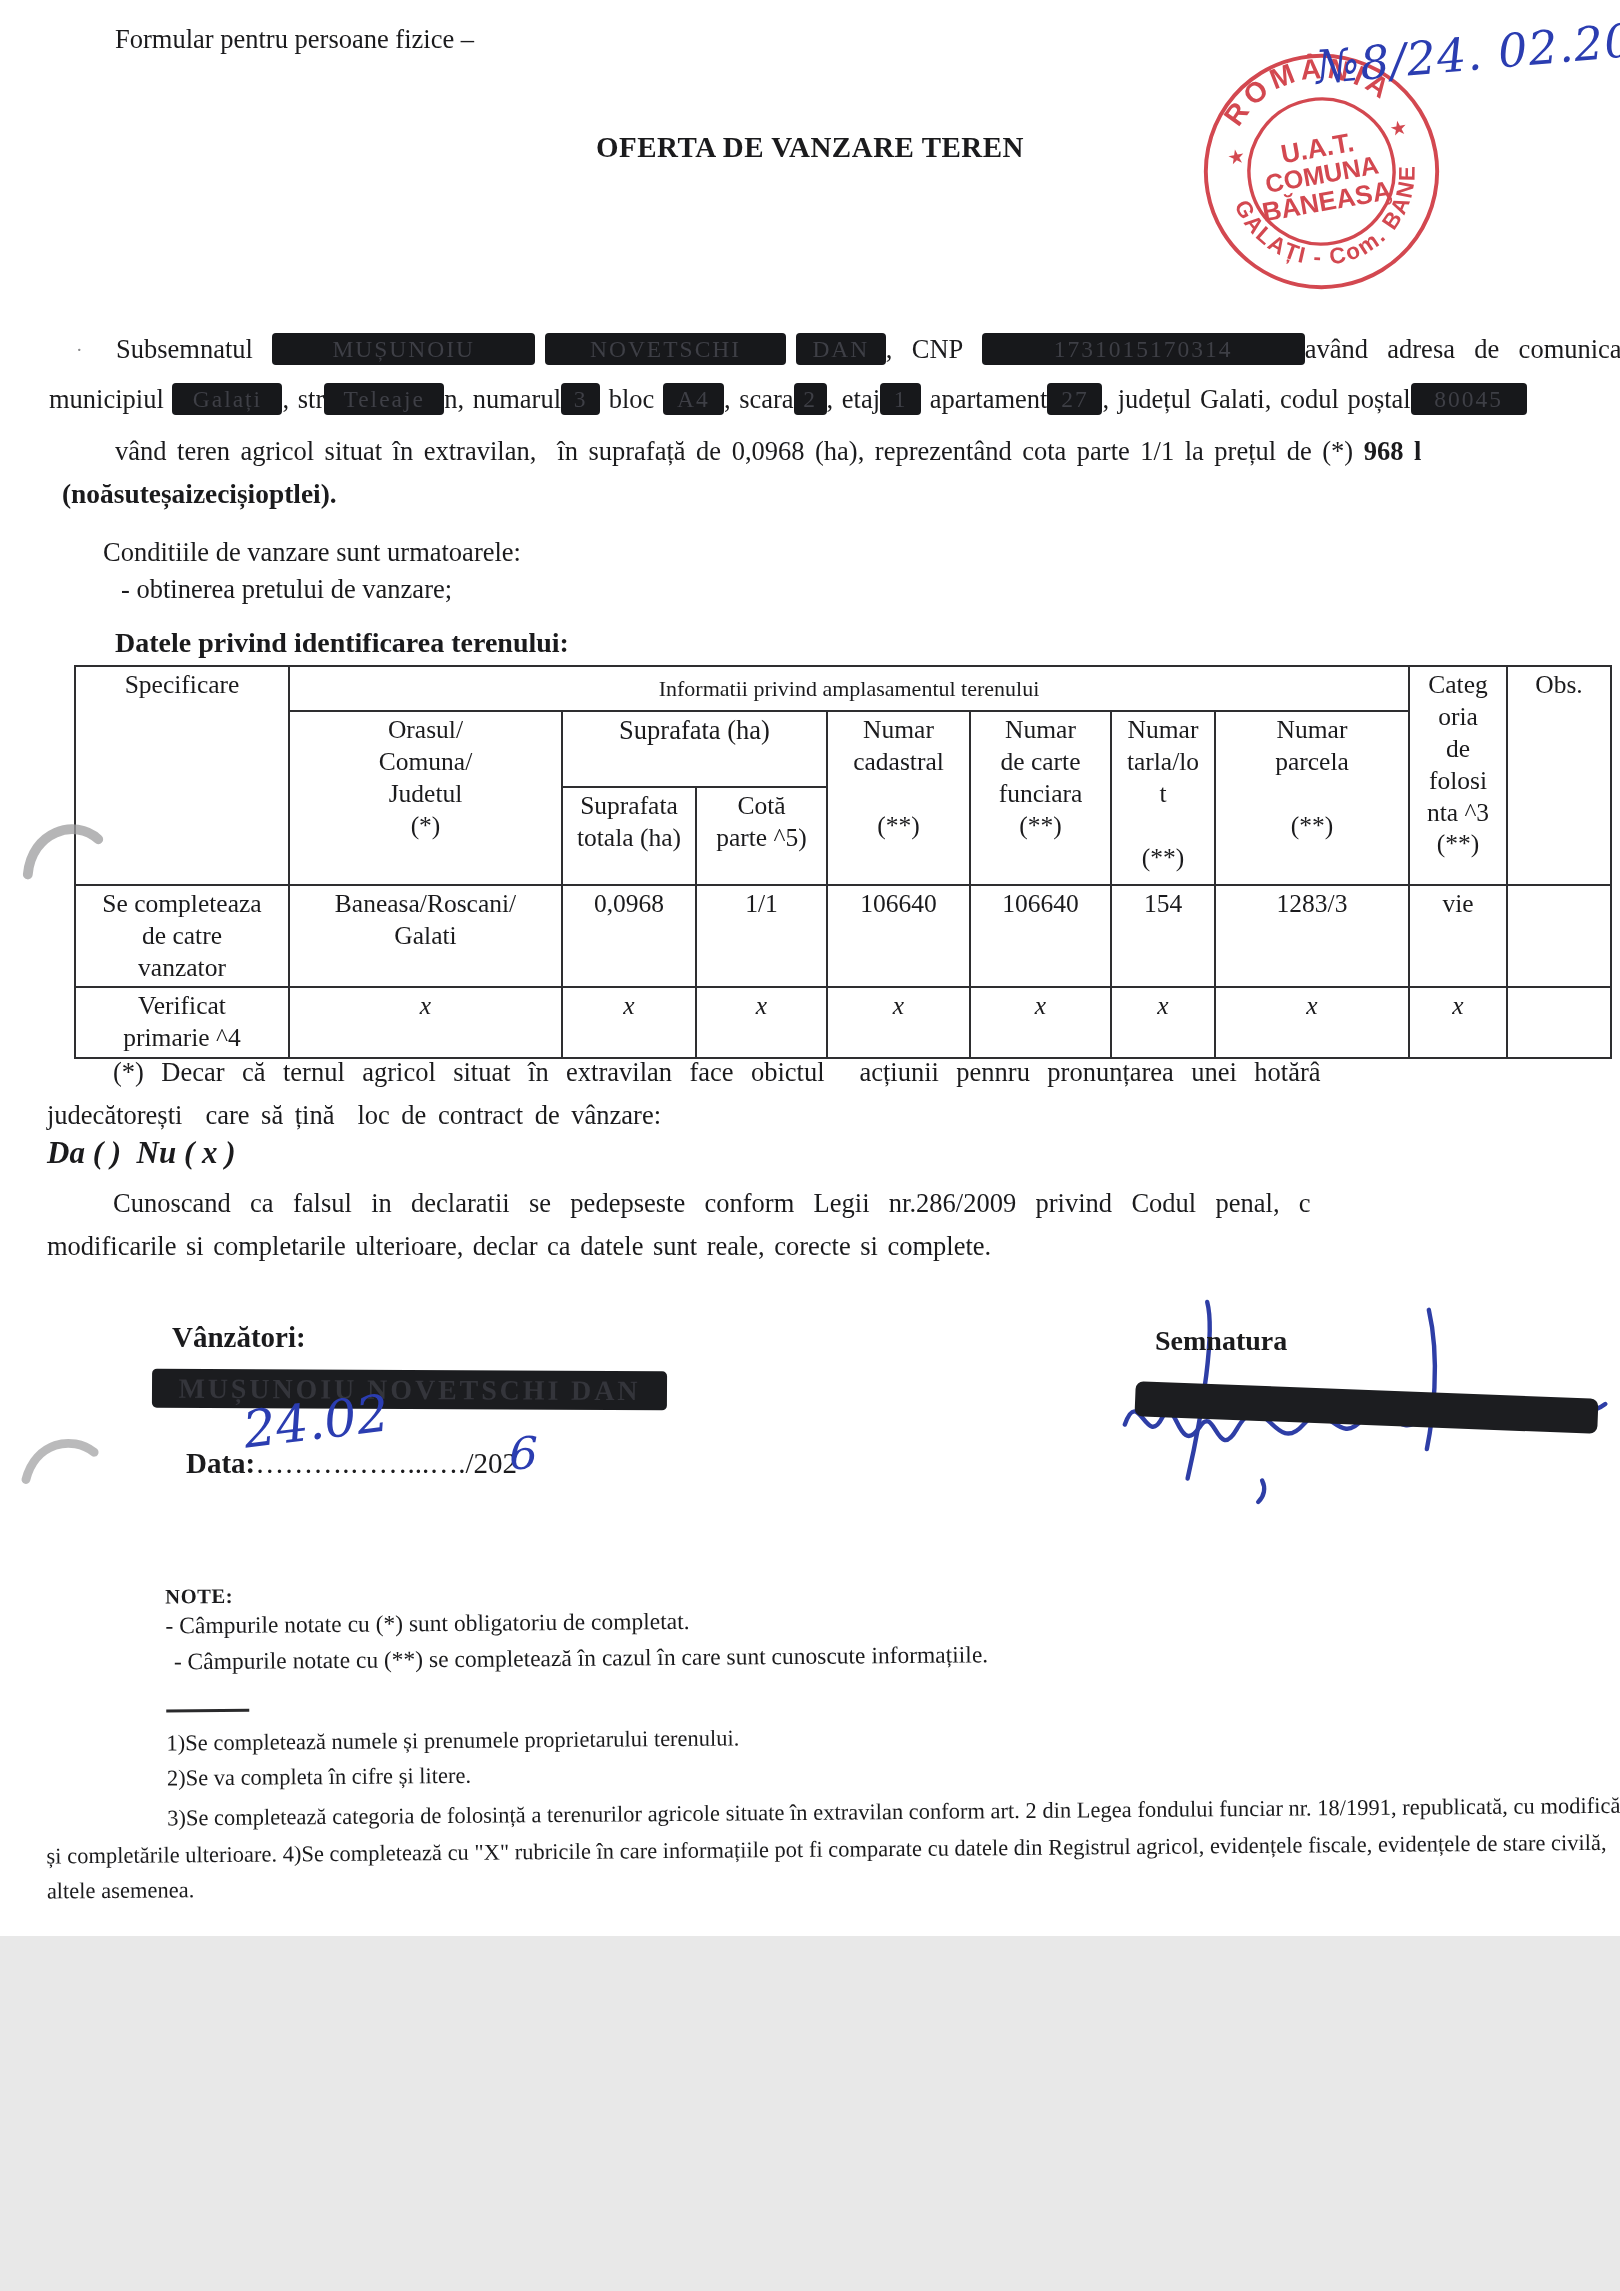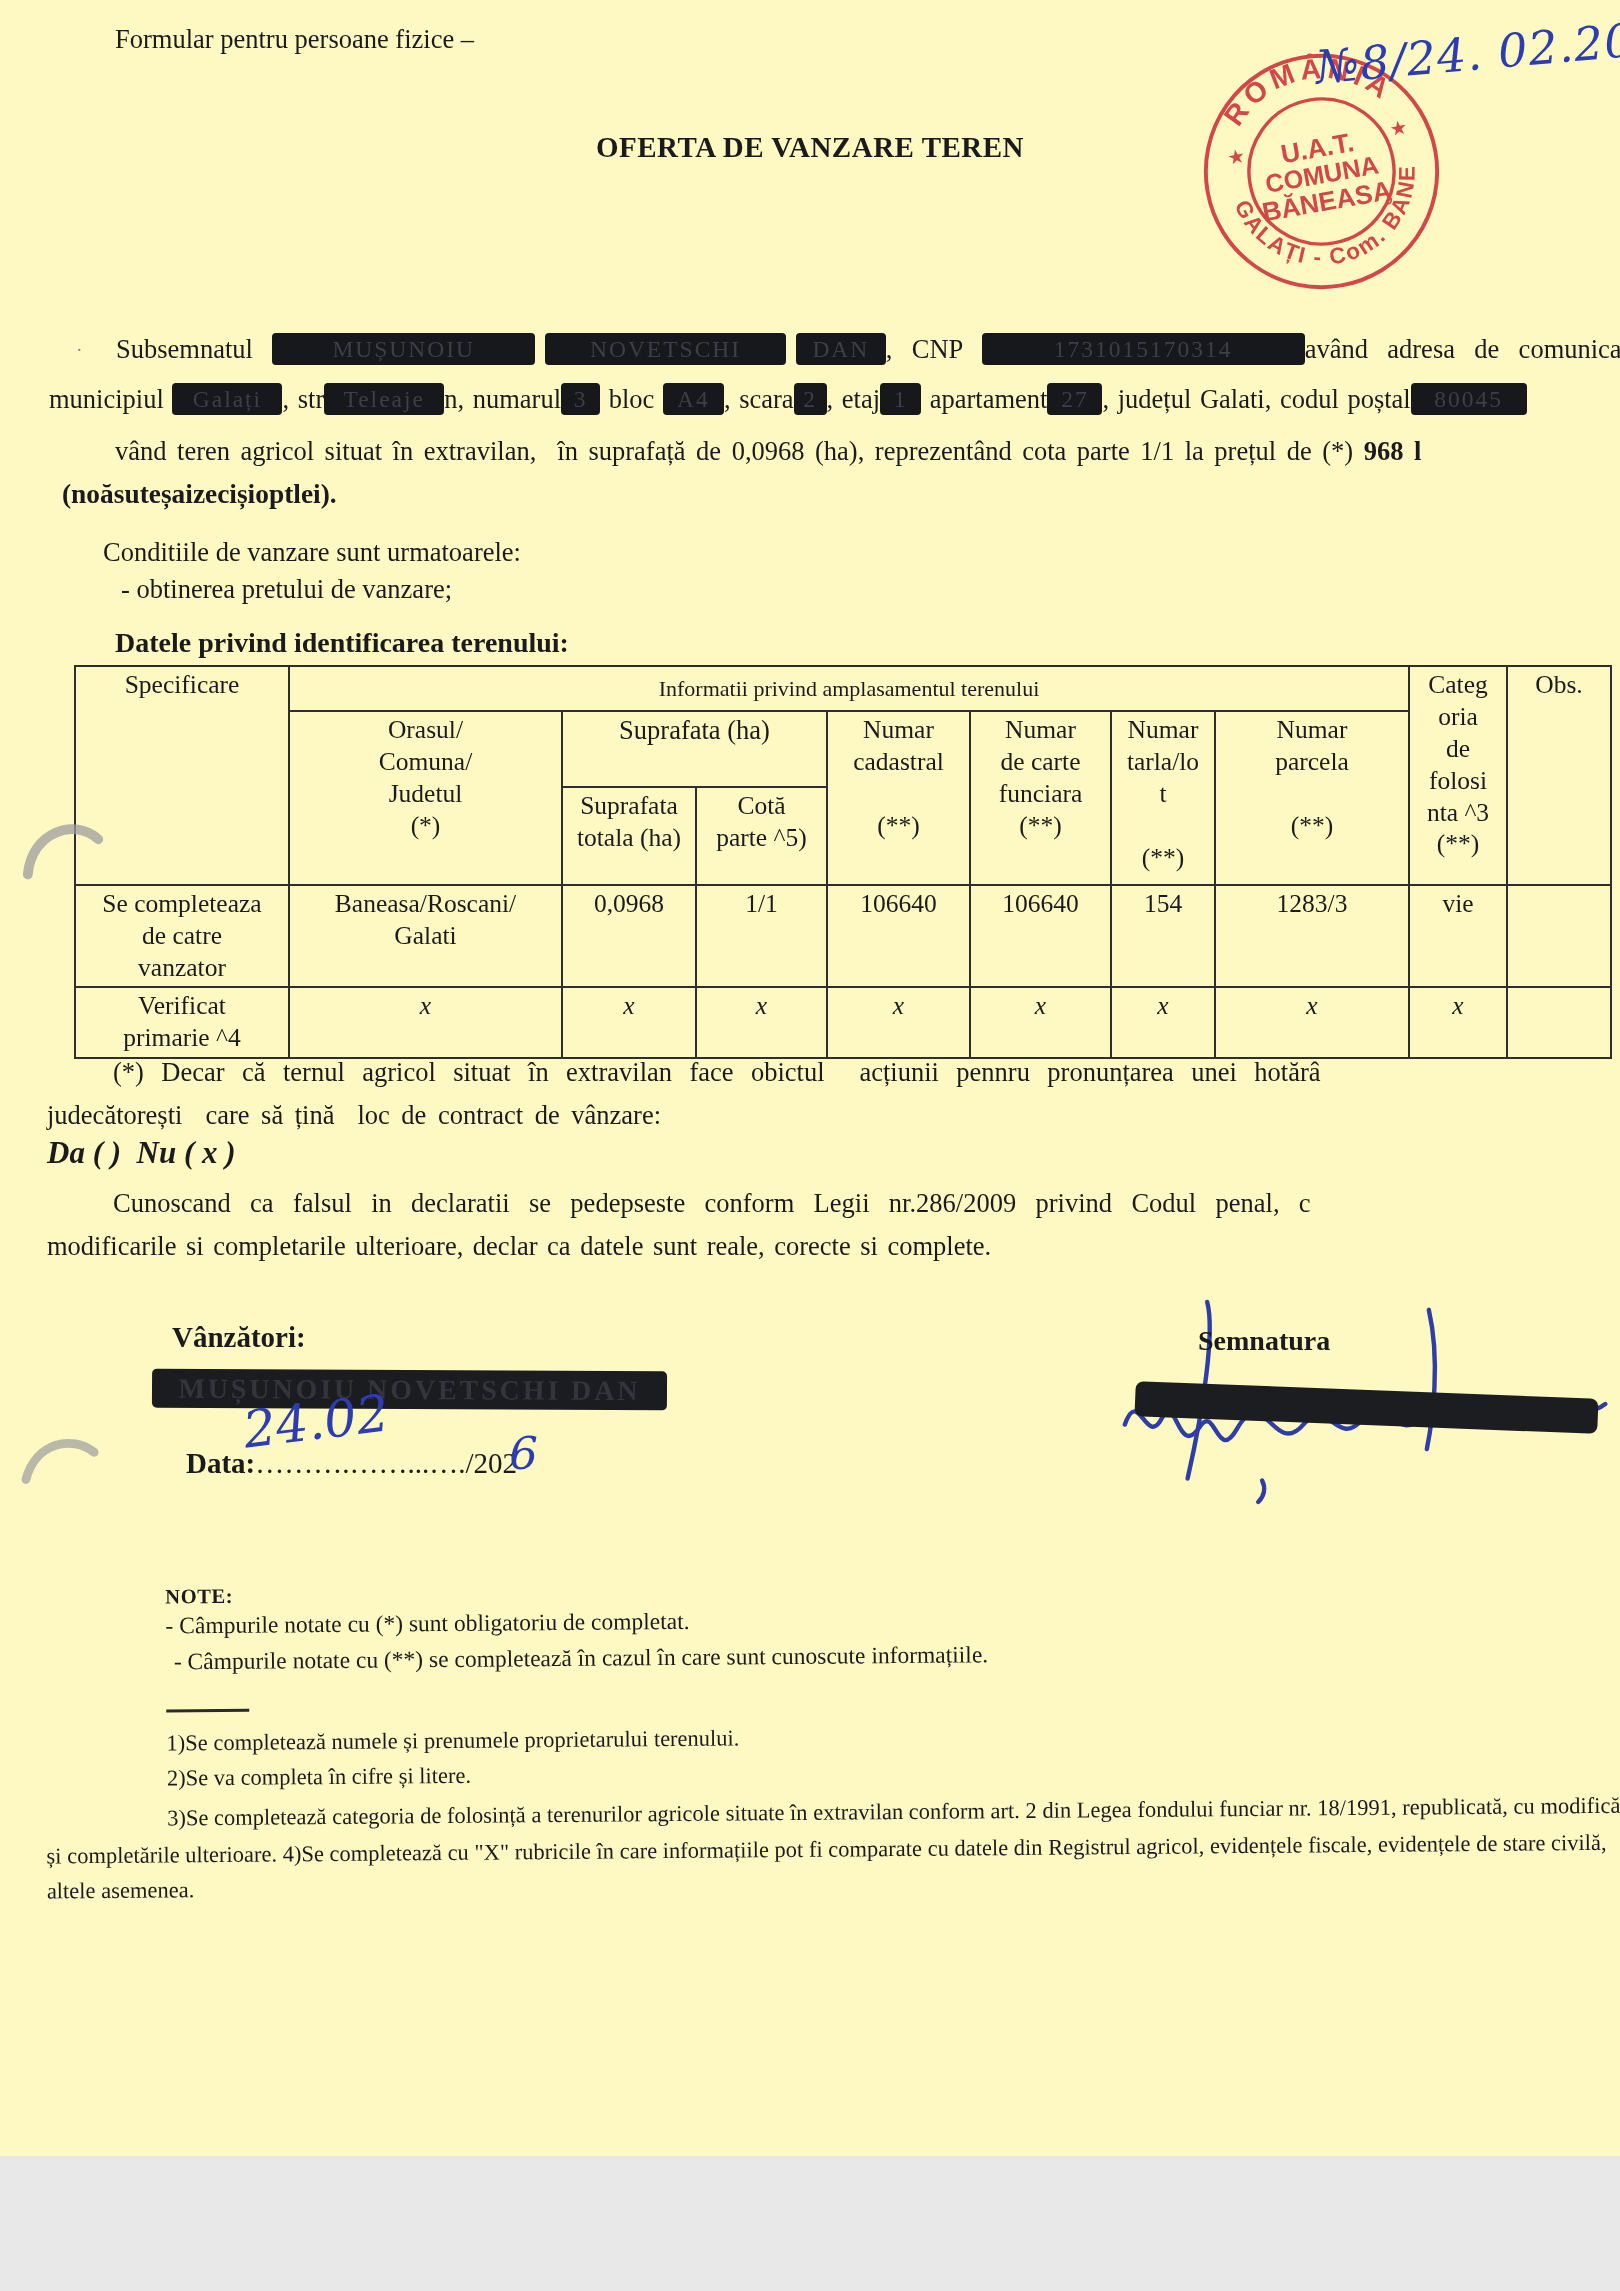--- a/index.html
+++ b/index.html
@@ -1,18 +1,18 @@
 <!DOCTYPE html>
 <html><head>
 <meta charset="utf-8">
 <style>
   html,body{margin:0;padding:0;background:#e8e8e8;}
   .page{
-    position:relative;width:1620px;height:2156px;margin:0 auto;
-    background:#fef9c3;overflow:hidden;
+    position:relative;width:1620px;height:1936px;margin:0 auto;
+    background:#ffffff;overflow:hidden;
     font-family:"Liberation Serif","DejaVu Serif",serif;color:#1b1b1d;
   }
   .line{position:absolute;white-space:pre;font-size:26.5px;color:#1b1b1d;}
   .b{font-weight:bold;}
   .bar{
     display:inline-block;height:32px;background:#17181b;border-radius:3.9px;
     vertical-align:-6.9px;color:#3e3f46;font-size:23.5px;line-height:32px;
     text-align:center;overflow:hidden;letter-spacing:2px;
   }
   .mr{margin-right:9.8px;}
@@ -197,21 +197,21 @@
     <svg width="503" height="221" viewBox="0 0 513 225" style="position:absolute;left:0;top:0;">
       <g fill="none" stroke="#2e3ea6" stroke-width="4.5" stroke-linecap="round">
         <path d="M 72 190 C 88 120, 100 40, 92 10"></path>
         <path d="M 8 135 C 22 95, 30 160, 46 128 C 60 100, 62 170, 84 138 C 100 112, 102 175, 122 140 C 150 90, 160 170, 190 135 C 215 105, 225 160, 250 130 C 275 100, 285 155, 310 128 C 335 100, 345 150, 370 125 C 395 100, 405 145, 430 122 C 455 100, 470 135, 498 114"></path>
         <path d="M 318 18 C 330 70, 322 130, 316 160"></path>
         <path d="M 148 192 C 152 200, 150 208, 144 214"></path>
       </g>
     </svg>
     <div class="sig-bar"></div>
   </div>
-  <div class="line b" style="left:1155px;top:1325px;font-size:28px;margin-left:43px;">Semnatura</div>
+  <div class="line b" style="left:1155px;top:1325px;font-size:28px;">Semnatura</div>
 
   <div class="notes">
     <div class="line b" style="left:165px;top:1586px;font-size:20.6px;letter-spacing:0.5px;">NOTE:</div>
     <div class="line" style="left:165px;top:1613px;font-size:23.5px;">- Câmpurile notate cu (*) sunt obligatoriu de completat.</div>
     <div class="line" style="left:173px;top:1649px;font-size:23.5px;">- Câmpurile notate cu (**) se completează în cazul în care sunt cunoscute informațiile.</div>
     <div class="artifact" style="left:165px;top:1710px;width:83px;height:2.9px;background:#2a2a2c;"></div>
     <div class="line" style="left:165px;top:1731px;font-size:22.5px;">1)Se completează numele și prenumele proprietarului terenului.</div>
     <div class="line" style="left:165px;top:1766px;font-size:22.5px;">2)Se va completa în cifre și litere.</div>
     <div class="line" style="left:165px;top:1806px;font-size:22.5px;">3)Se completează categoria de folosință a terenurilor agricole situate în extravilan conform art. 2 din Legea fondului funciar nr. 18/1991, republicată, cu modificăril</div>
     <div class="line" style="left:44px;top:1843px;font-size:22.5px;">și completările ulterioare. 4)Se completează cu "X" rubricile în care informațiile pot fi comparate cu datele din Registrul agricol, evidențele fiscale, evidențele de stare civilă,</div>

